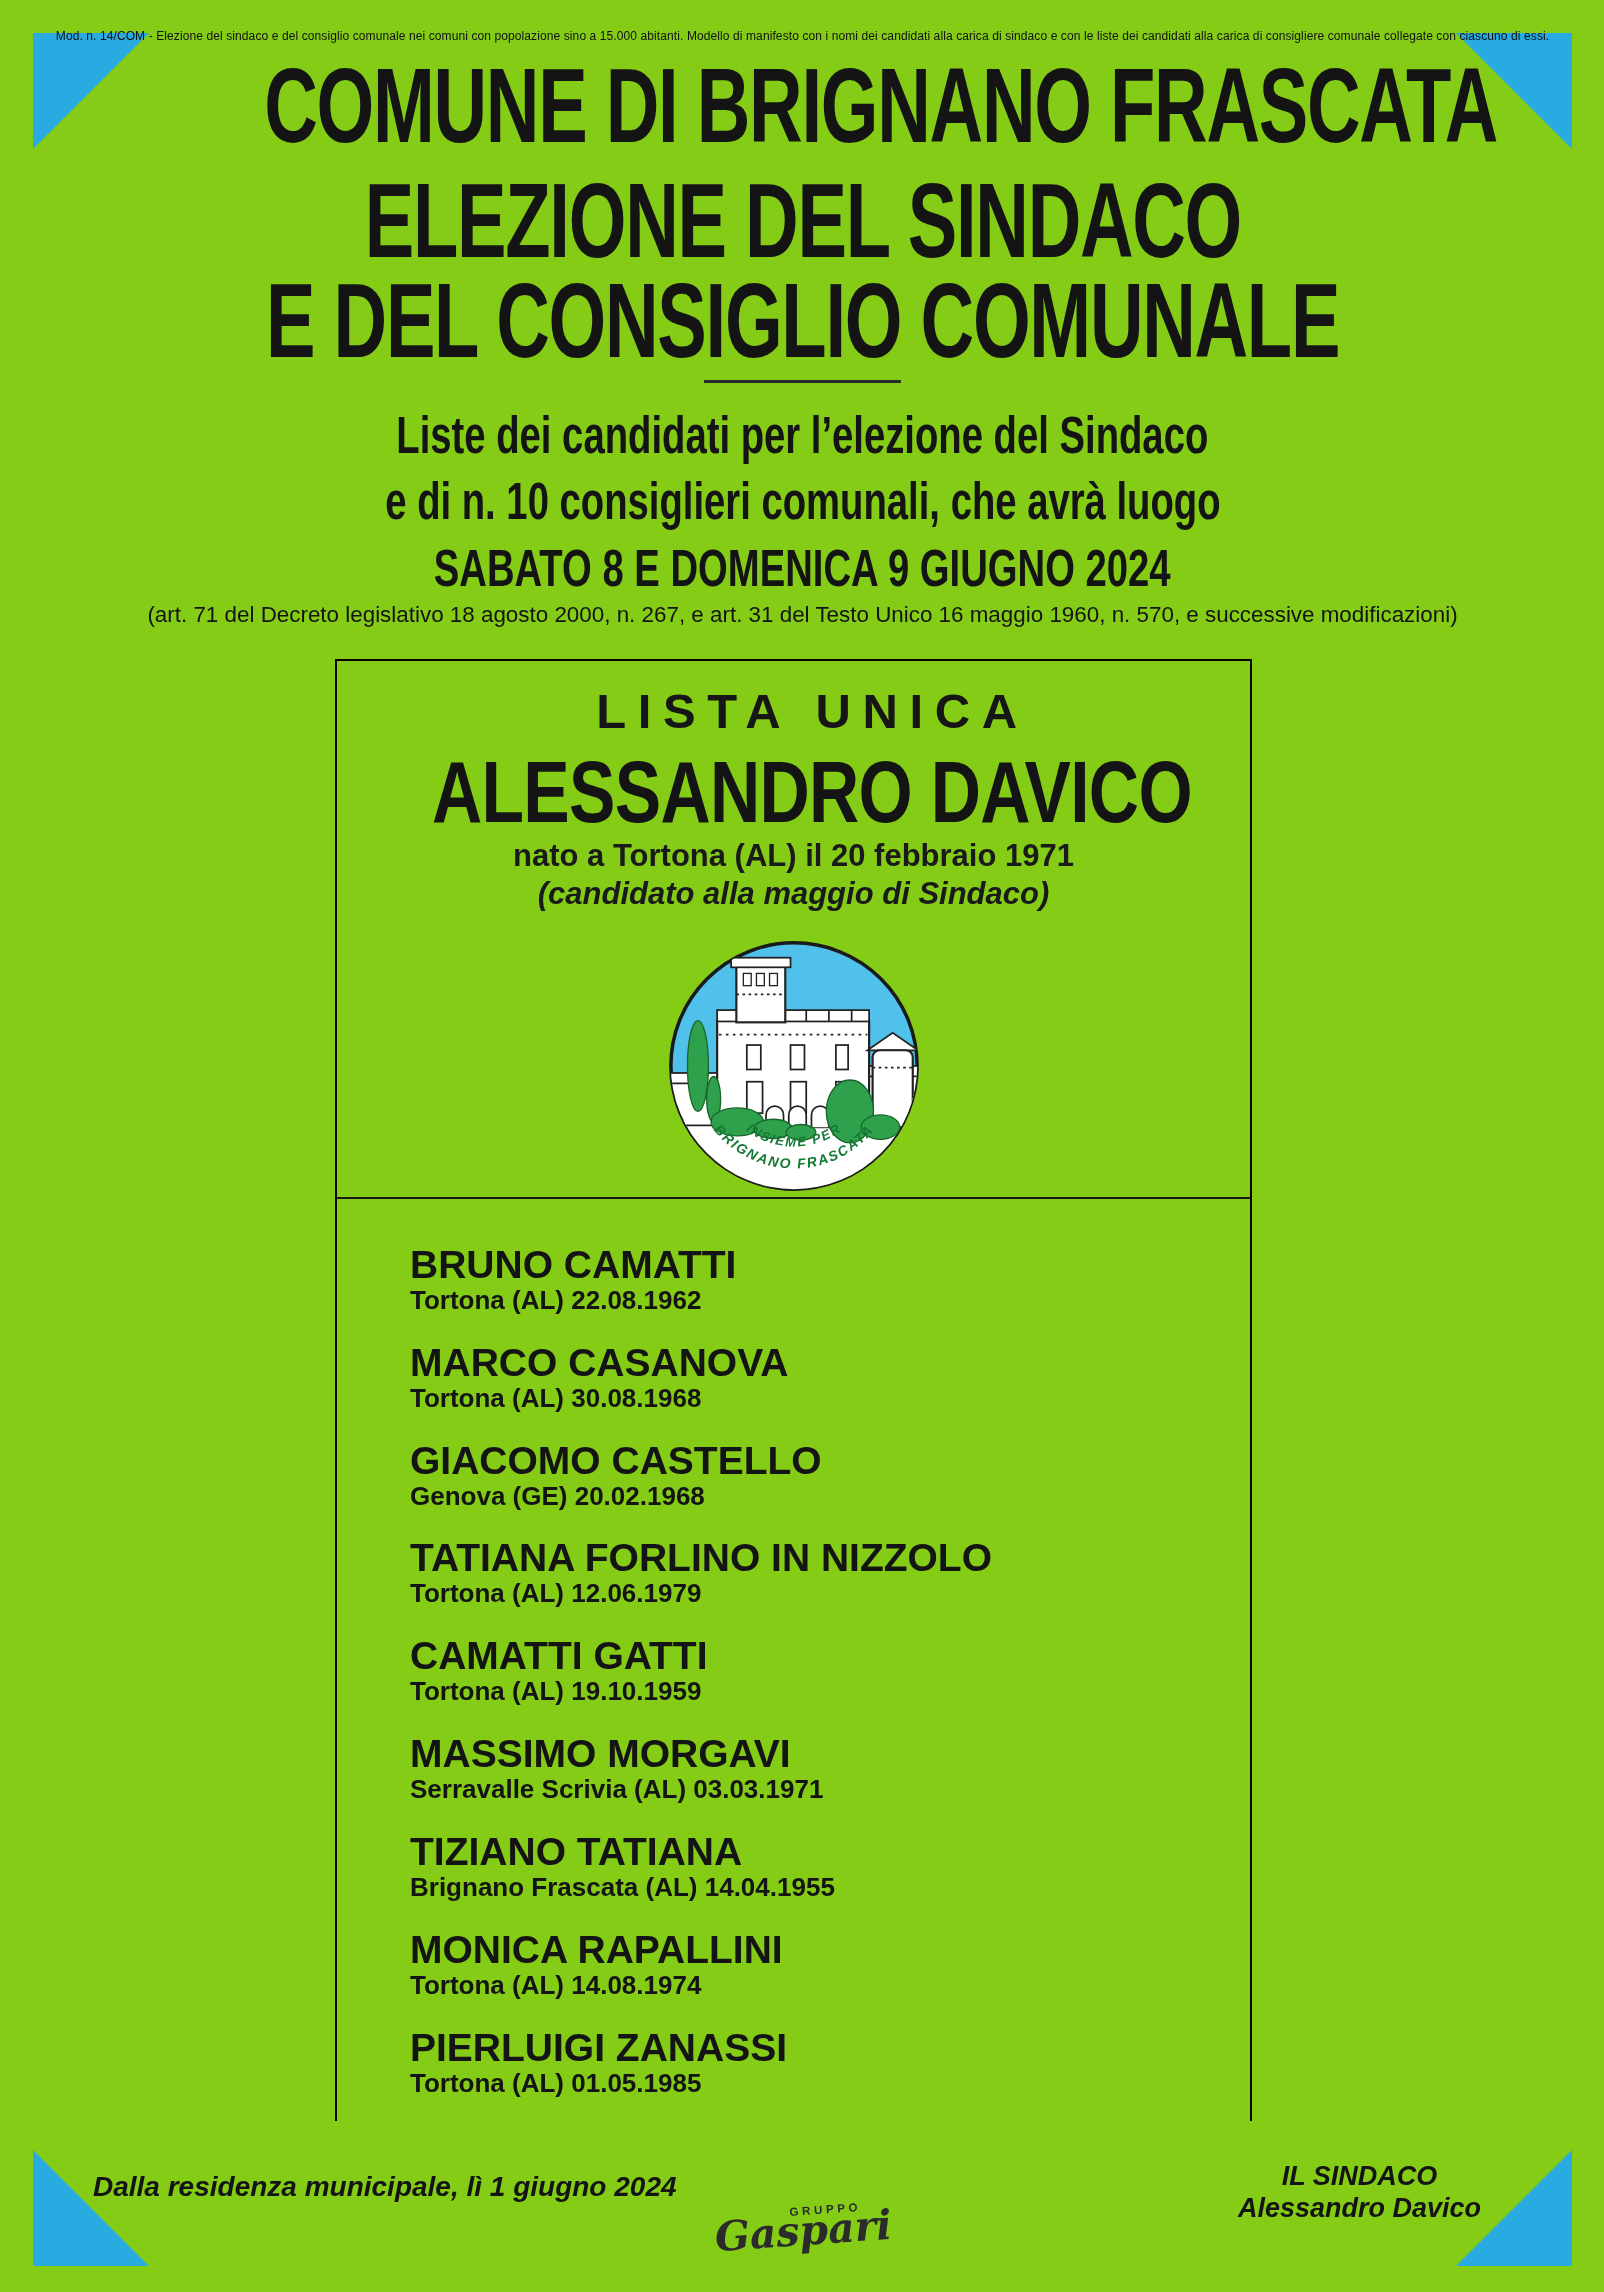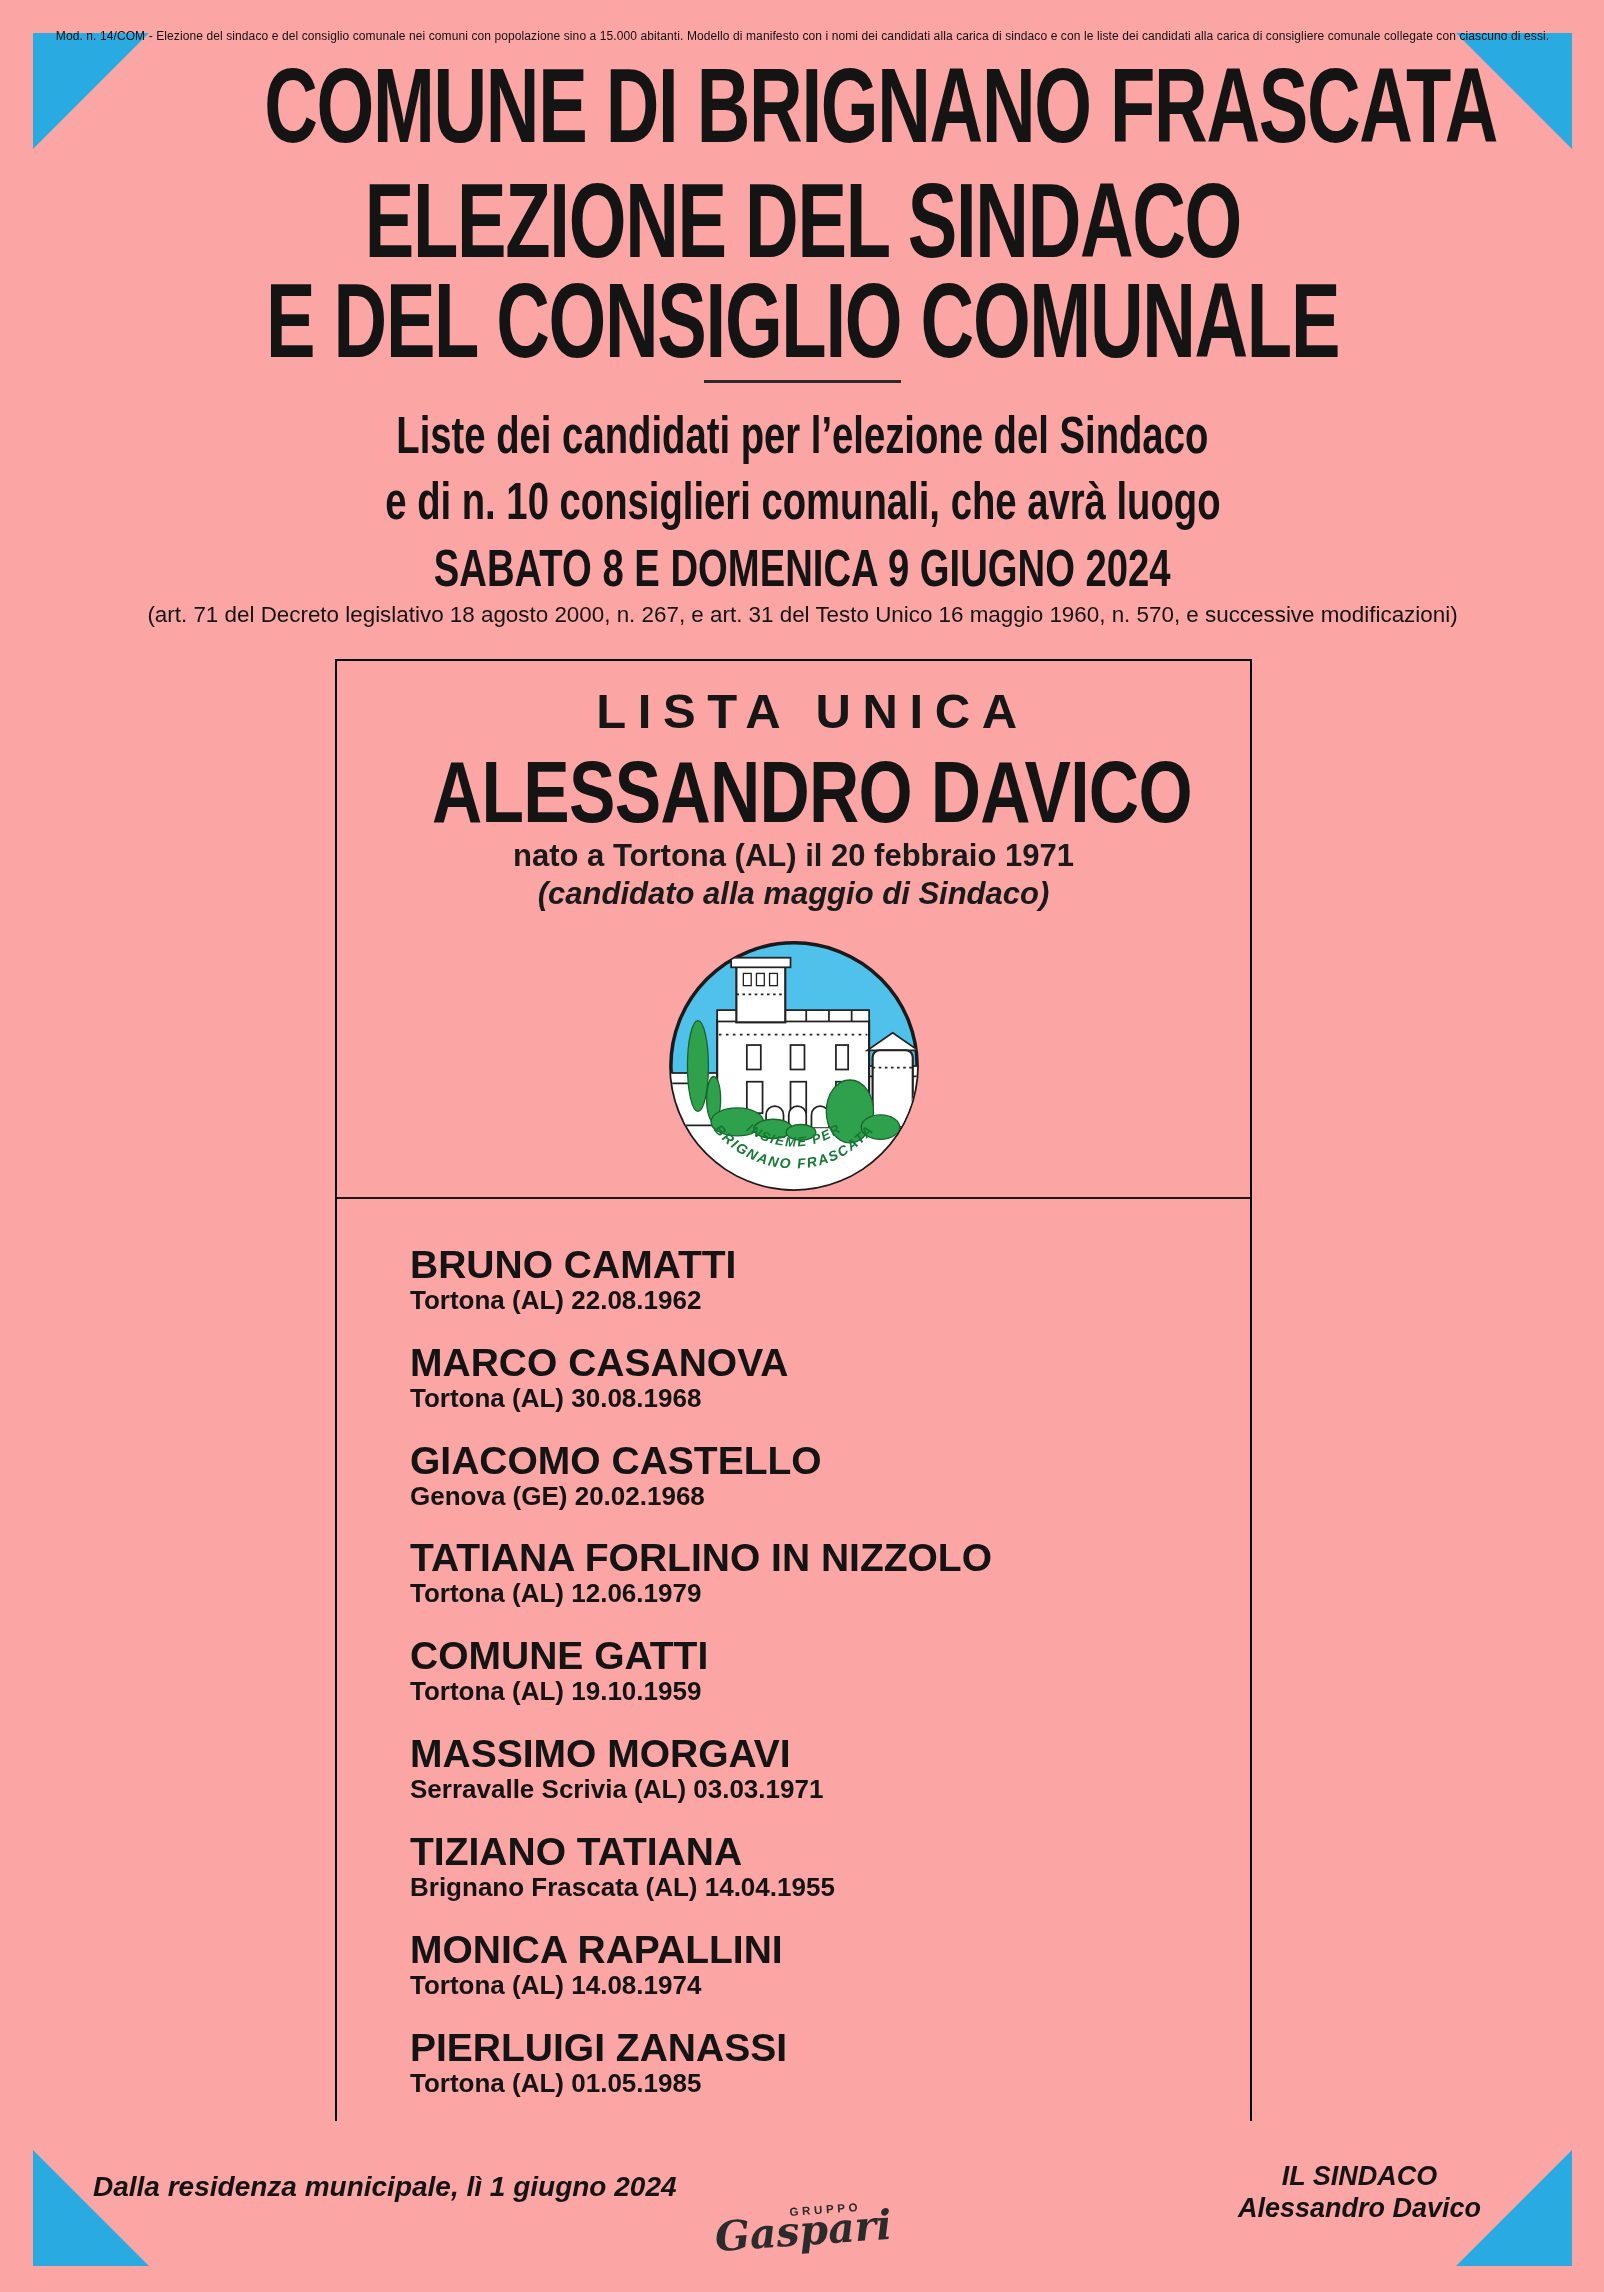--- a/index.html
+++ b/index.html
@@ -1,17 +1,17 @@
 <!DOCTYPE html>
 <html style="font-size:14.3px"><head>
 <meta charset="utf-8">
 <style>
   html,body{margin:0;padding:0;background:#ffffff;}
   .page{
-    position:relative;width:1605px;height:2293px;background:#fca5a5;overflow:hidden;
+    position:relative;width:1605px;height:2293px;background:#84cc16;overflow:hidden;
     font-family:"Liberation Sans",sans-serif;color:#1a1a1a;
   }
   
   .tri{position:absolute;width:0;height:0;}
   .tri-tl{left:33px;top:33px;border-top:116px solid #29ABE2;border-right:116px solid transparent;}
   .tri-tr{right:33px;top:33px;border-top:116px solid #29ABE2;border-left:116px solid transparent;}
   .tri-bl{left:33px;bottom:27px;border-bottom:116px solid #29ABE2;border-right:116px solid transparent;}
   .tri-br{right:33px;bottom:27px;border-bottom:116px solid #29ABE2;border-left:116px solid transparent;}
 
   .center-line{position:absolute;left:0;right:0;text-align:center;white-space:nowrap;}
@@ -171,21 +171,21 @@
       </div>
       <div class="c-row">
         <div class="c-name">GIACOMO CASTELLO</div>
         <div class="c-birth">Genova (GE) 20.02.1968</div>
       </div>
       <div class="c-row">
         <div class="c-name">TATIANA FORLINO IN NIZZOLO</div>
         <div class="c-birth">Tortona (AL) 12.06.1979</div>
       </div>
       <div class="c-row">
-        <div class="c-name">COMUNE GATTI</div>
+        <div class="c-name">CAMATTI GATTI</div>
         <div class="c-birth">Tortona (AL) 19.10.1959</div>
       </div>
       <div class="c-row">
         <div class="c-name">MASSIMO MORGAVI</div>
         <div class="c-birth">Serravalle Scrivia (AL) 03.03.1971</div>
       </div>
       <div class="c-row">
         <div class="c-name">TIZIANO TATIANA</div>
         <div class="c-birth">Brignano Frascata (AL) 14.04.1955</div>
       </div>

